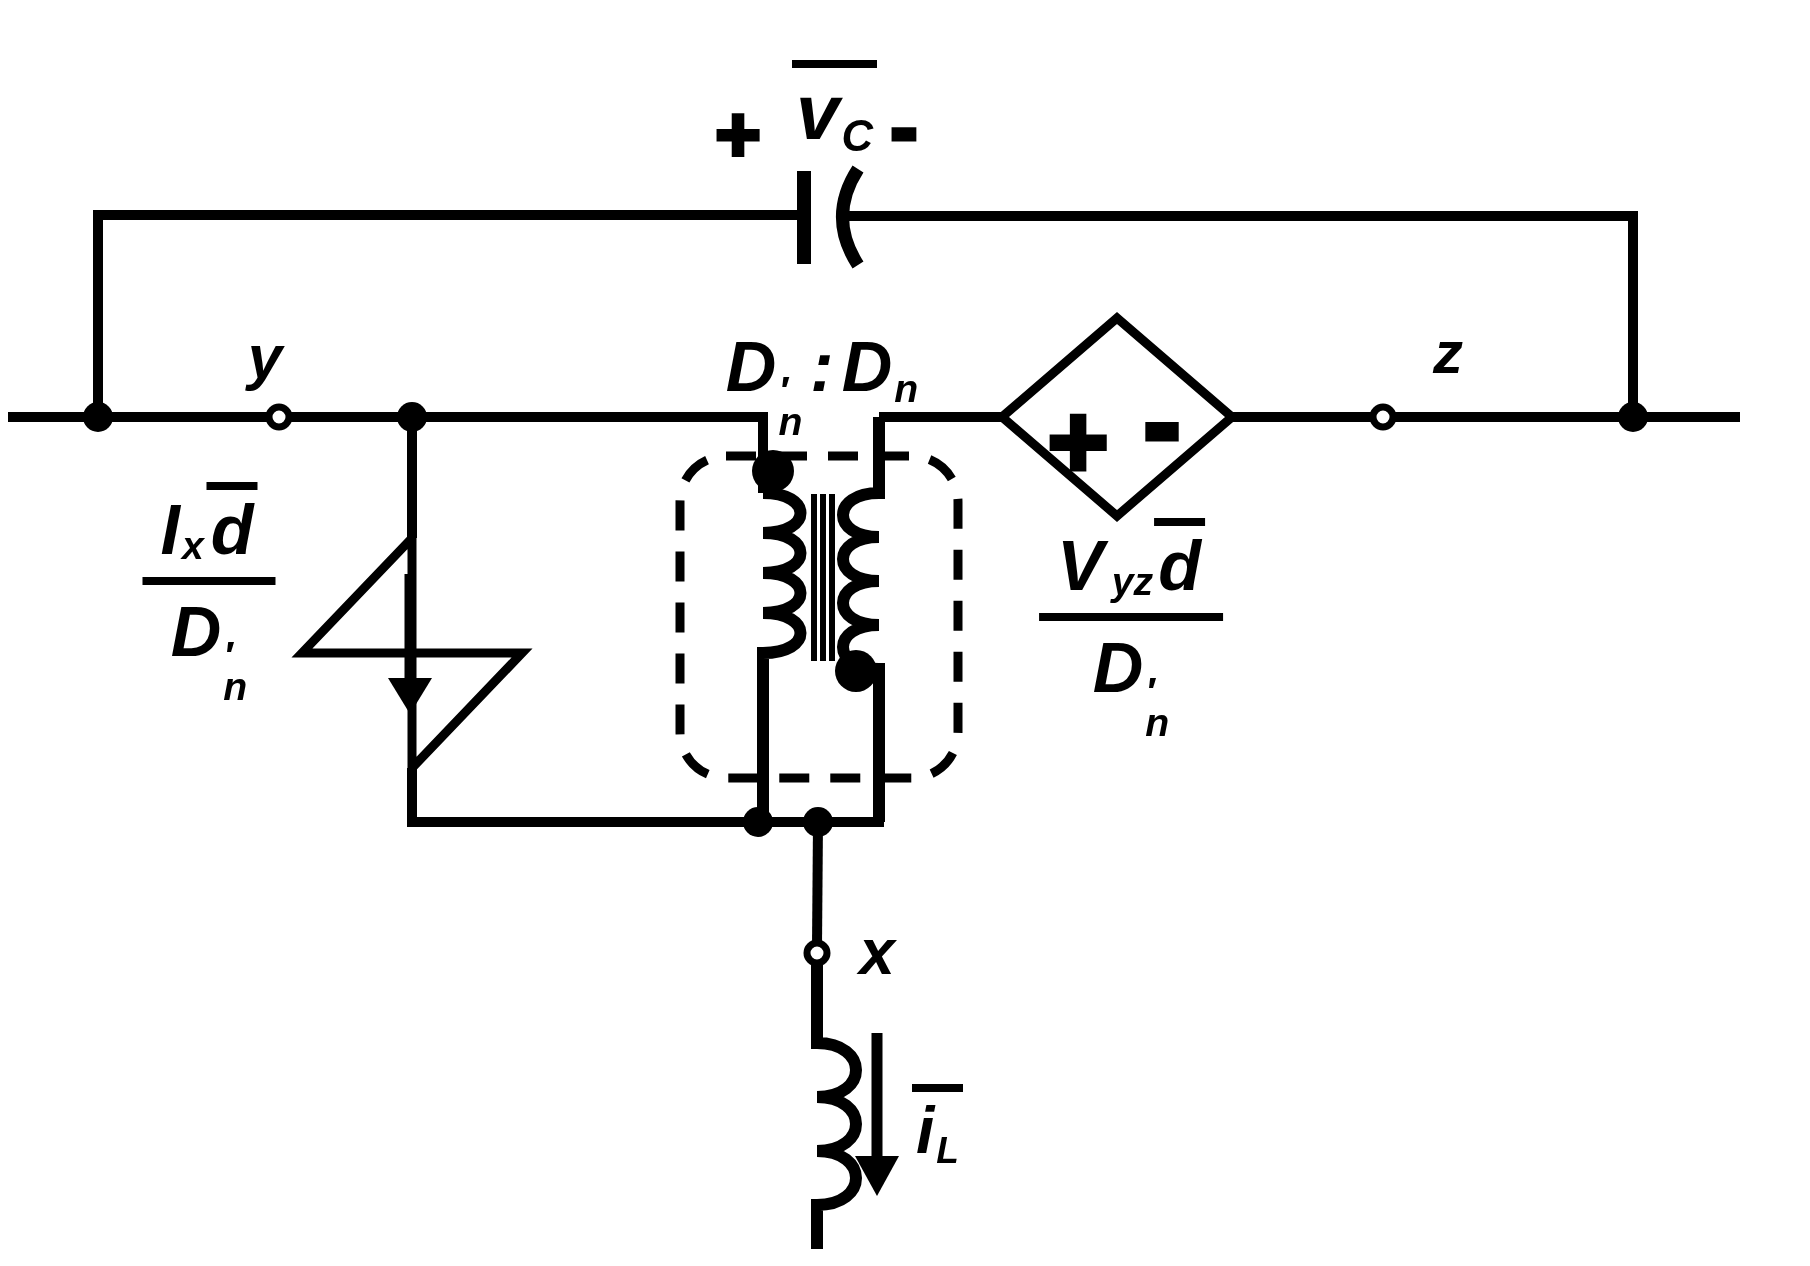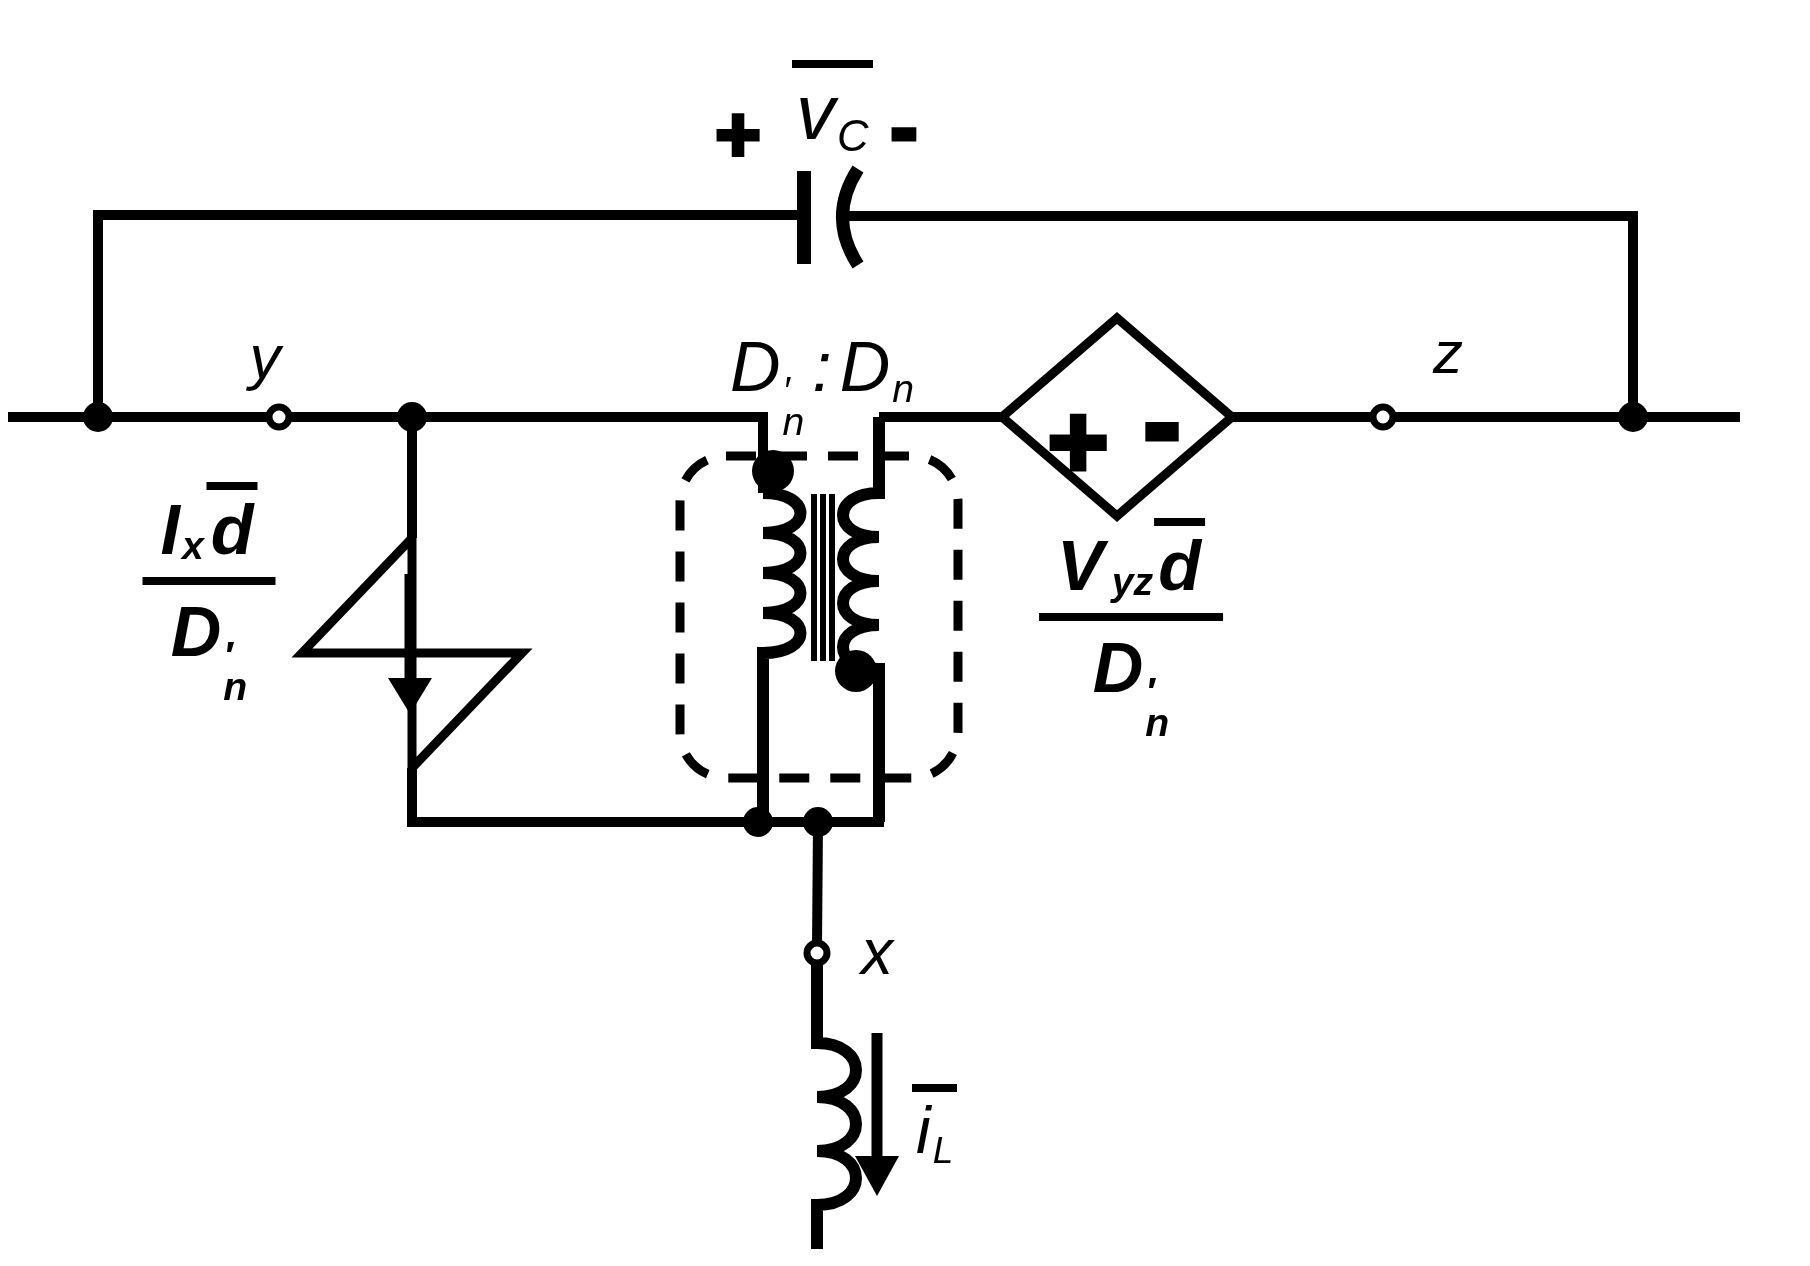--- a/index.html
+++ b/index.html
@@ -1,19 +1,19 @@
 <!DOCTYPE html>
 <html><head>
 <meta charset="utf-8">
 <style>
   html,body{margin:0;padding:0;background:#fff;}
   #stage{position:relative;width:1810px;height:1266px;background:#fff;overflow:hidden;
          font-family:"Liberation Sans",sans-serif;}
   svg{position:absolute;left:0;top:0;}
-  .lbl{position:absolute;font-family:"Liberation Sans",sans-serif;font-weight:normal;
+  .lbl{position:absolute;font-family:"Liberation Sans",sans-serif;font-weight:bold;
        font-style:italic;color:#000;line-height:1;white-space:nowrap;}
   .ctr{transform:translate(-50%,-50%);}
   .ctrx{transform:translateX(-50%);}
   .mark{font-style:normal;font-weight:bold;transform:translate(-50%,-50%);}
   .sb{font-size:56%;vertical-align:-0.28em;margin-left:2px;font-style:italic;}
   .overbar{display:inline-block;border-top:8px solid #000;padding:5px 4px 0 4px;line-height:1;}
   .stk{display:inline-flex;flex-direction:column;align-items:flex-start;font-size:56%;
        line-height:0.78;vertical-align:-0.34em;font-style:italic;margin-left:2px;}
   .frac{position:absolute;display:flex;flex-direction:column;align-items:center;
         font-size:70px;font-weight:bold;font-style:italic;color:#000;line-height:1;

